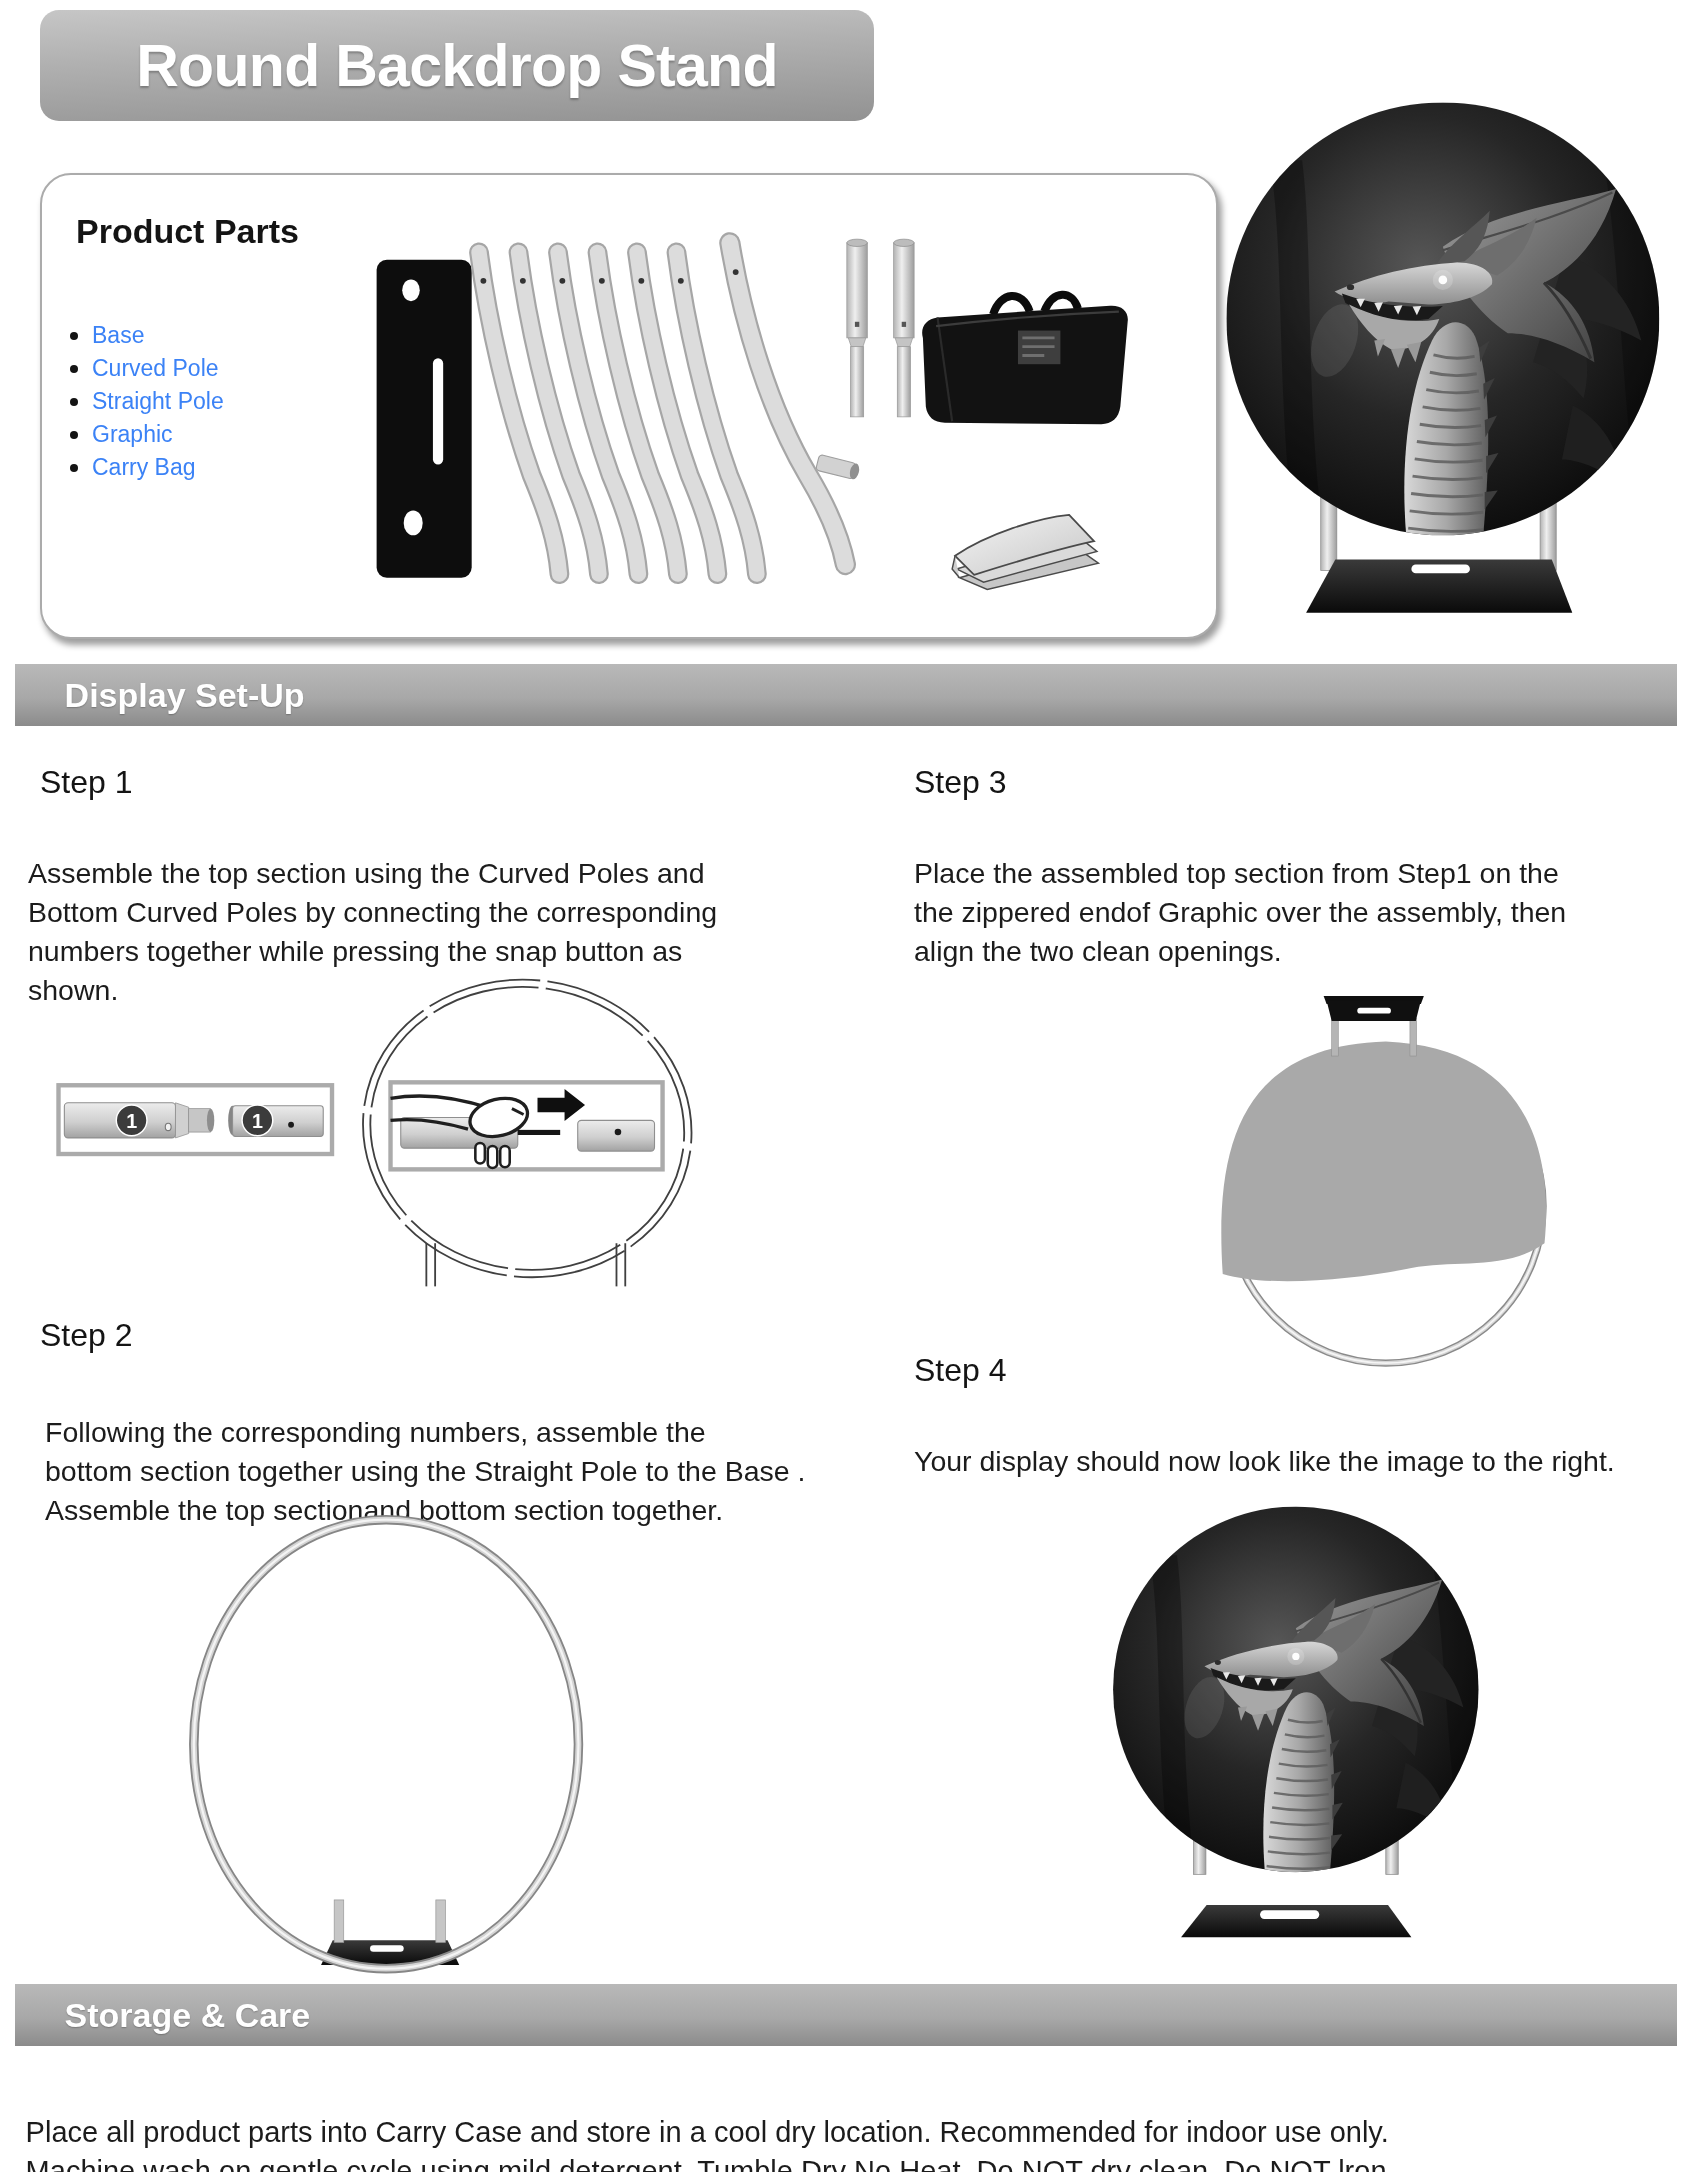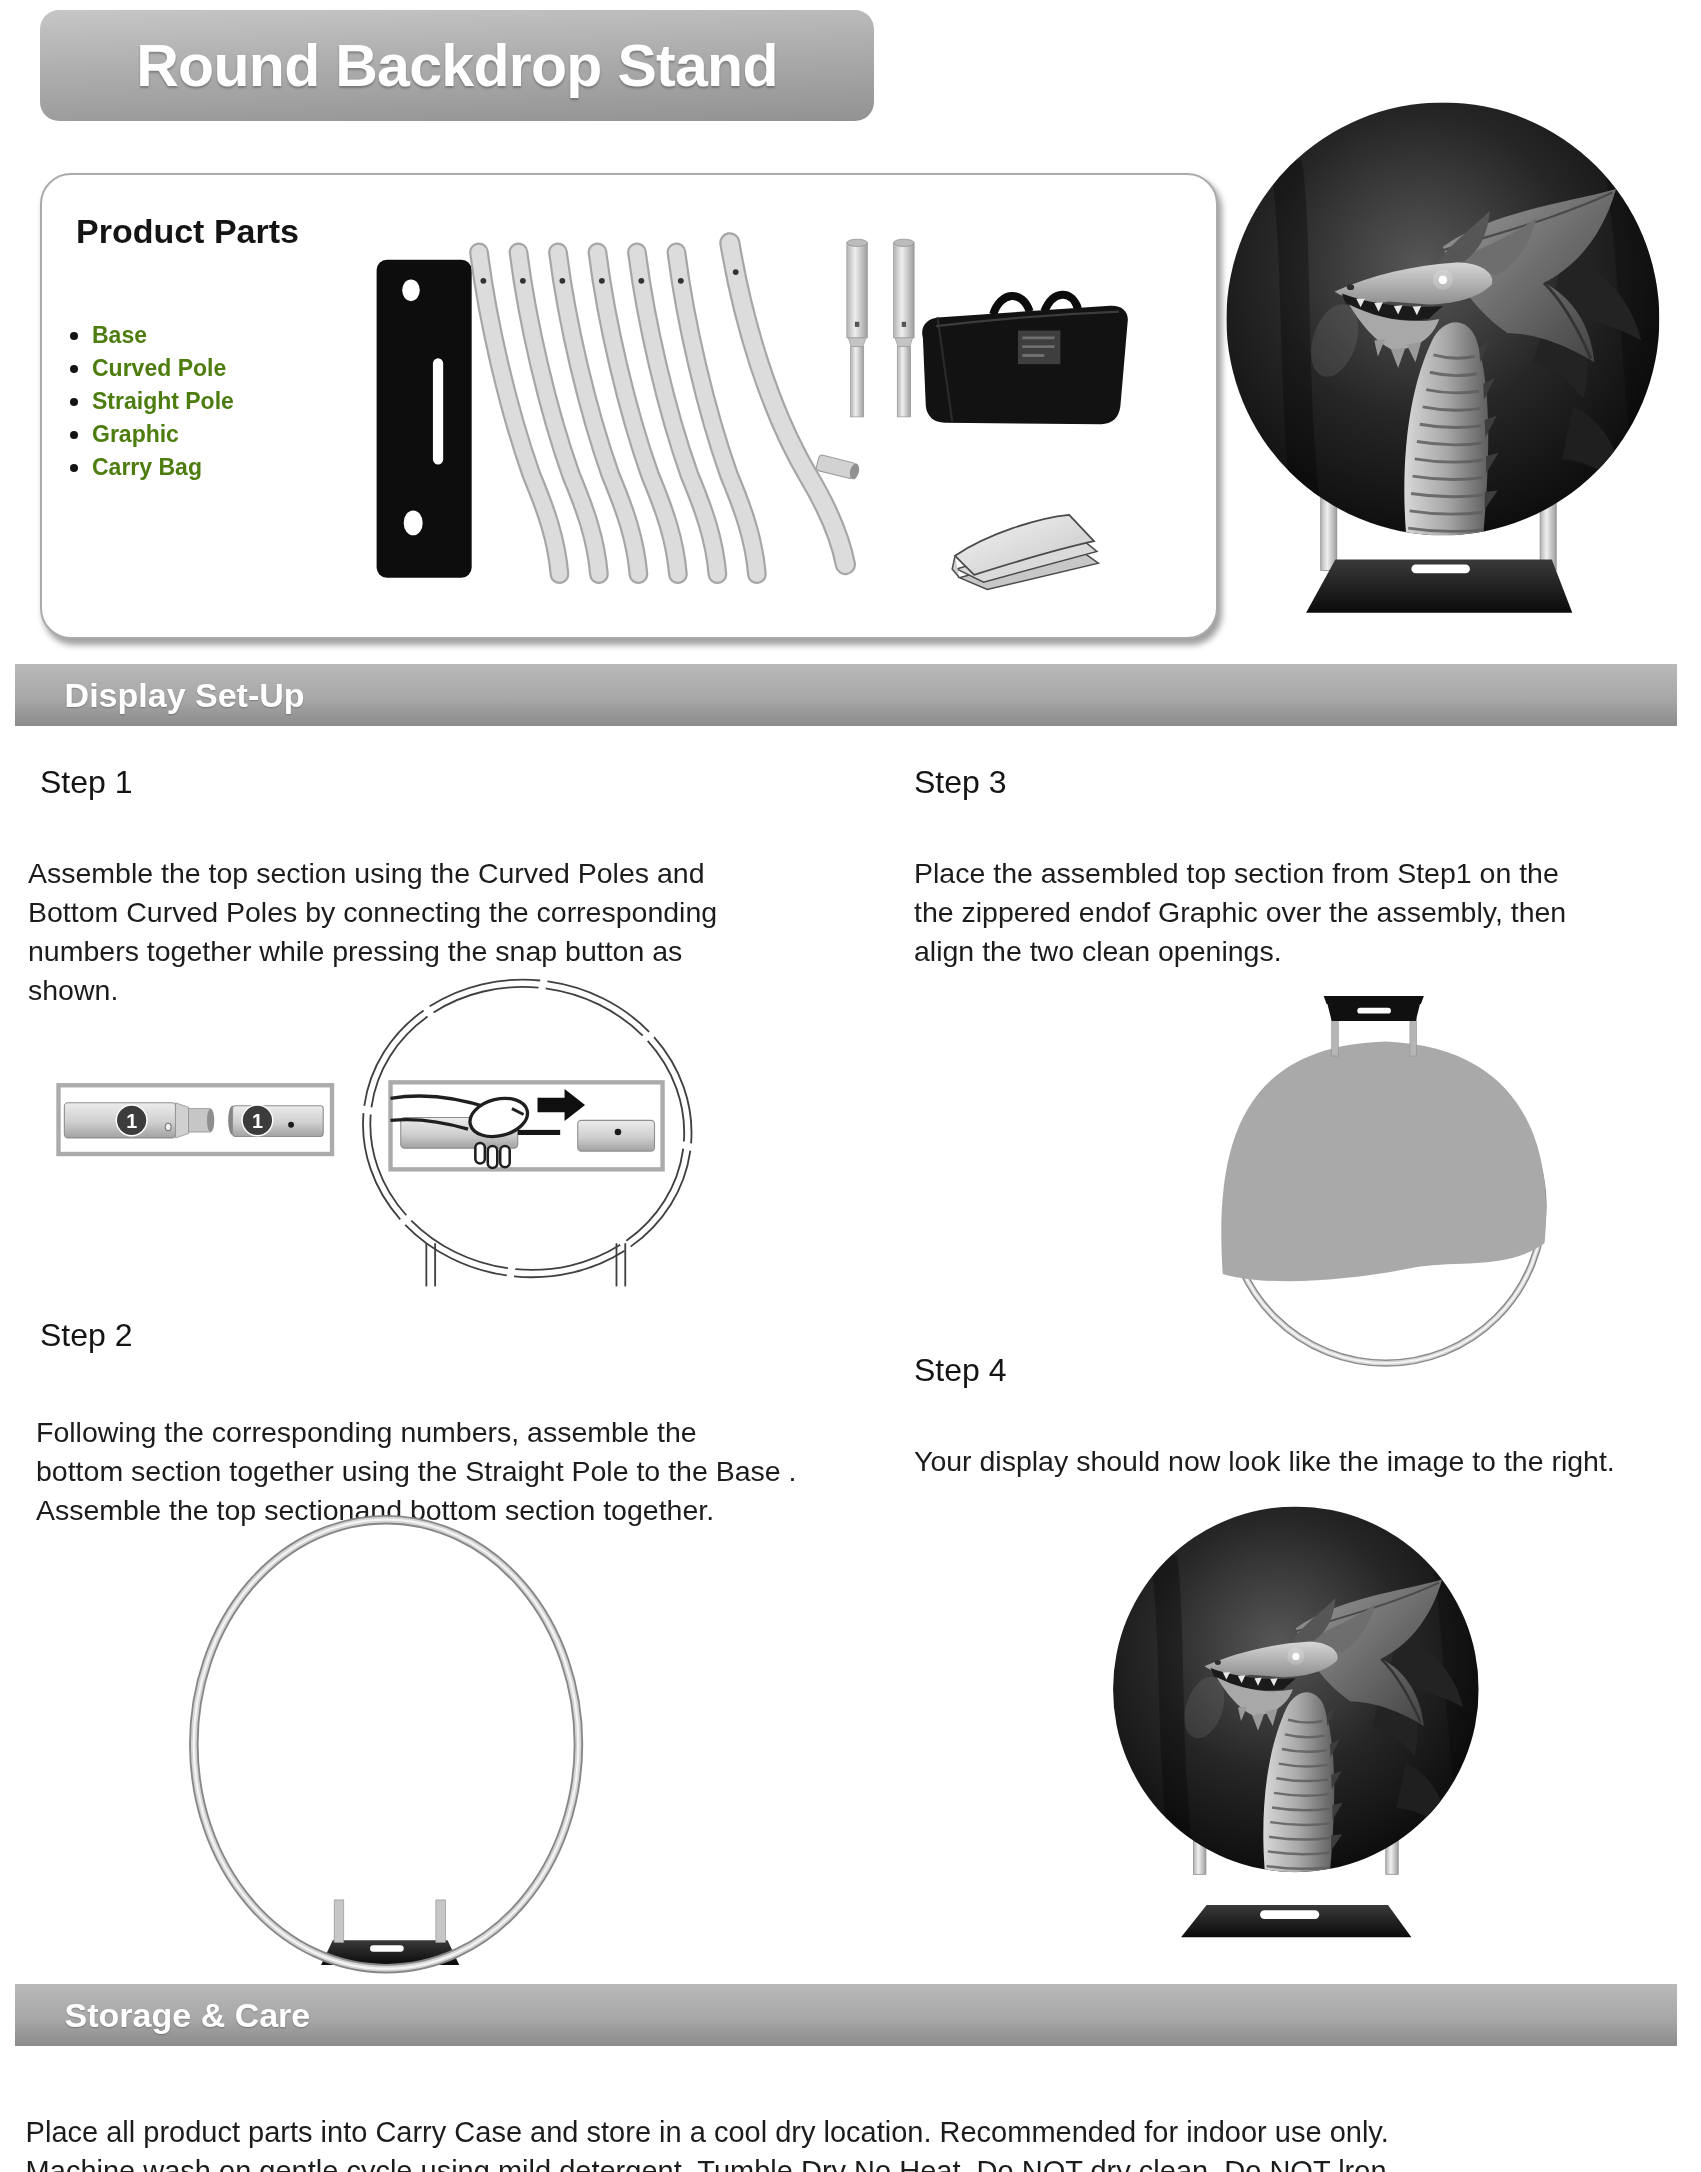--- a/index.html
+++ b/index.html
@@ -10,37 +10,37 @@
   .title-banner{left:40px;top:10.2px;width:834px;height:111px;border-radius:19px;
     background:linear-gradient(178deg,#c6c6c6 0%,#b0b0b0 40%,#929292 100%);
     display:flex;align-items:center;justify-content:center;}
   .title-banner span{font-size:59px;font-weight:bold;color:#ffffff;letter-spacing:-0.7px;
     text-shadow:0 1.5px 2.2px rgba(0,0,0,0.28);white-space:nowrap;}
   
   .parts-box{left:40px;top:173px;width:1174px;height:462px;background:#ffffff;
     border:2.2px solid #ababab;border-radius:31px;box-shadow:3.7px 5.1px 6.6px rgba(0,0,0,0.38);}
   .parts-heading{left:76px;top:212px;font-size:34px;font-weight:bold;color:#141414;white-space:nowrap;}
   .bullets{left:70px;top:319px;}
-  .bullet-item{display:flex;align-items:center;height:33px;font-size:23px;color:#4d7c0f;font-weight:bold;}
+  .bullet-item{display:flex;align-items:center;height:33px;font-size:23px;color:#3b82f6;}
   .bullet-dot{width:8px;height:8px;border-radius:50%;background:#141414;margin-right:14px;flex:none;}
   
   .section-banner{left:14.6px;width:1662px;height:62px;
     background:linear-gradient(180deg,#b9b9b9 0%,#a8a8a8 55%,#8b8b8b 100%);
     display:flex;align-items:center;}
   .section-banner span{font-size:34px;font-weight:bold;color:#ffffff;padding-left:50px;
     text-shadow:0 0.7px 1.5px rgba(0,0,0,0.25);white-space:nowrap;}
   #banner-display{top:664px;}
   #banner-storage{top:1984px;}
   
   .step-h{font-size:32px;font-weight:normal;color:#141414;white-space:nowrap;}
   .para{font-size:28.5px;line-height:39px;color:#1c1c1c;margin-top:36px;}
   .para div{white-space:nowrap;}
   #step1-h{left:40px;top:764px;} #step2-h{left:40px;top:1317px;}
   #step3-h{left:914px;top:764px;} #step4-h{left:914px;top:1352px;}
-  #step1-p{left:28px;top:818px;} #step2-p{left:36px;top:1377px;}
+  #step1-p{left:28px;top:818px;} #step2-p{left:45px;top:1377px;}
   #step3-p{left:914px;top:818px;} #step4-p{left:914px;top:1406px;}
   #storage-p{left:25.6px;top:2077px;font-size:29px;}
   #art{left:0;top:0;width:1701px;height:2172px;}
 </style>
 </head>
 <body>
 
 <div id="page">
 
   <div class="abs title-banner">

